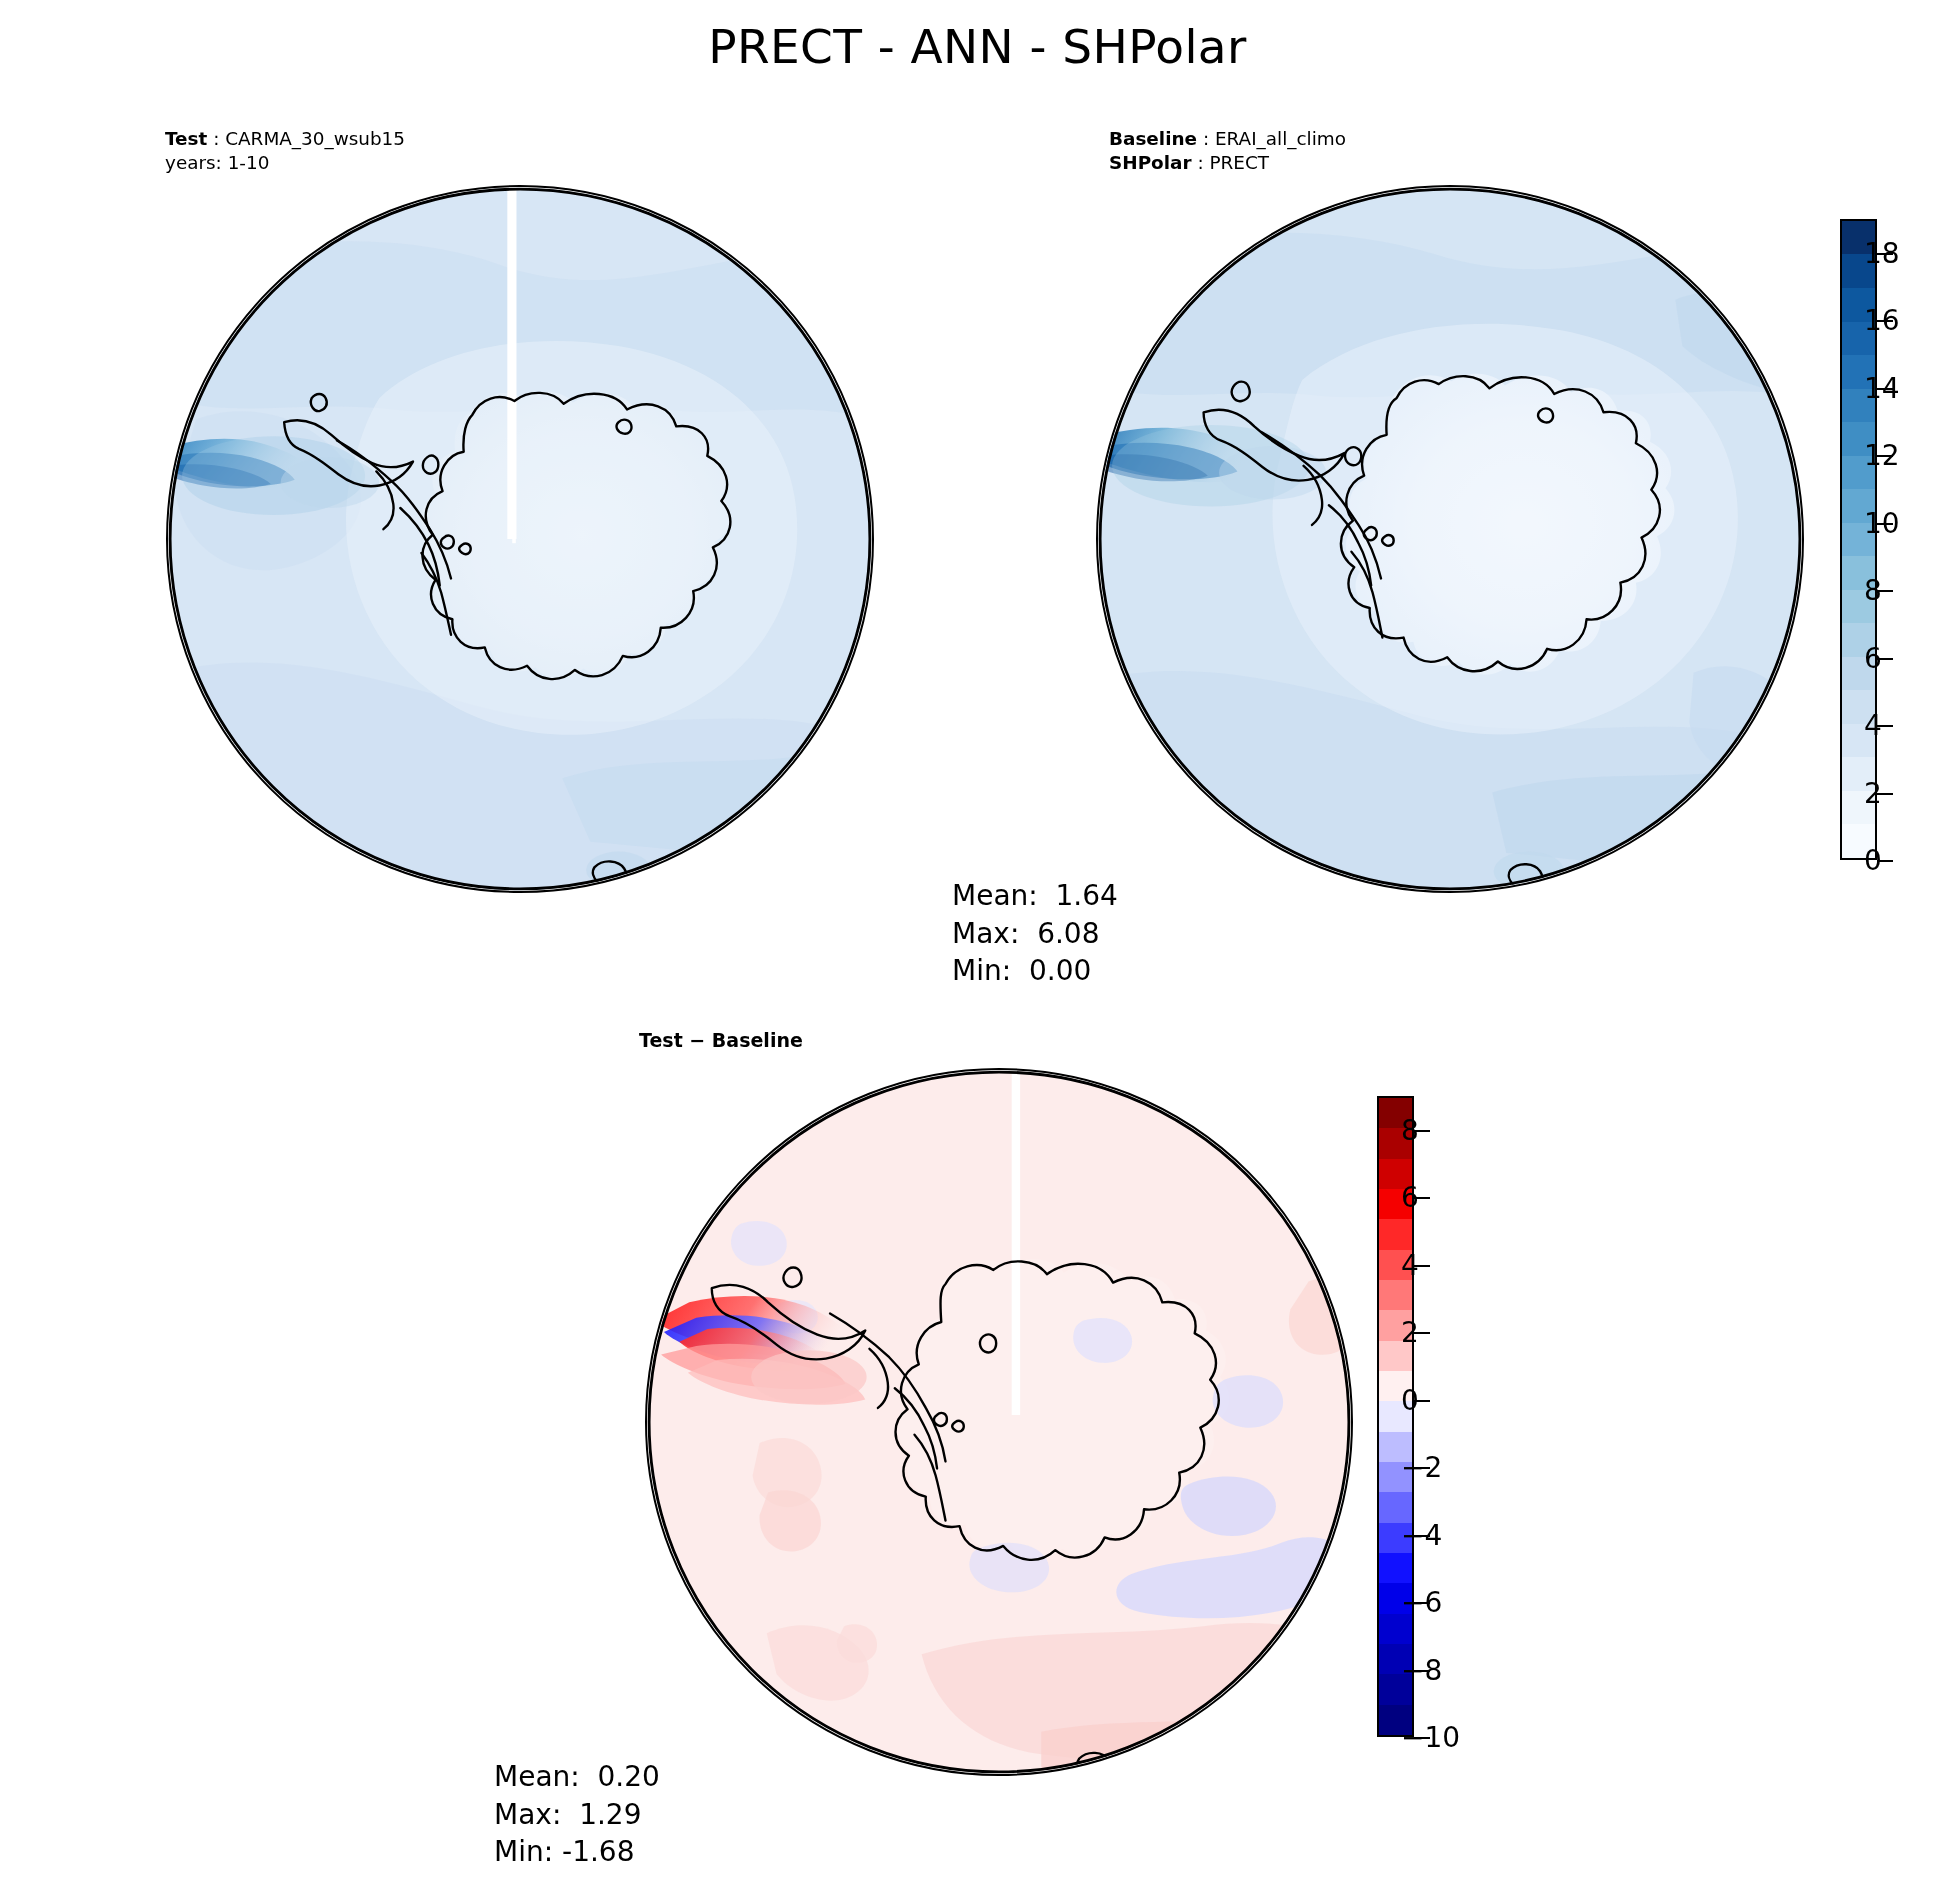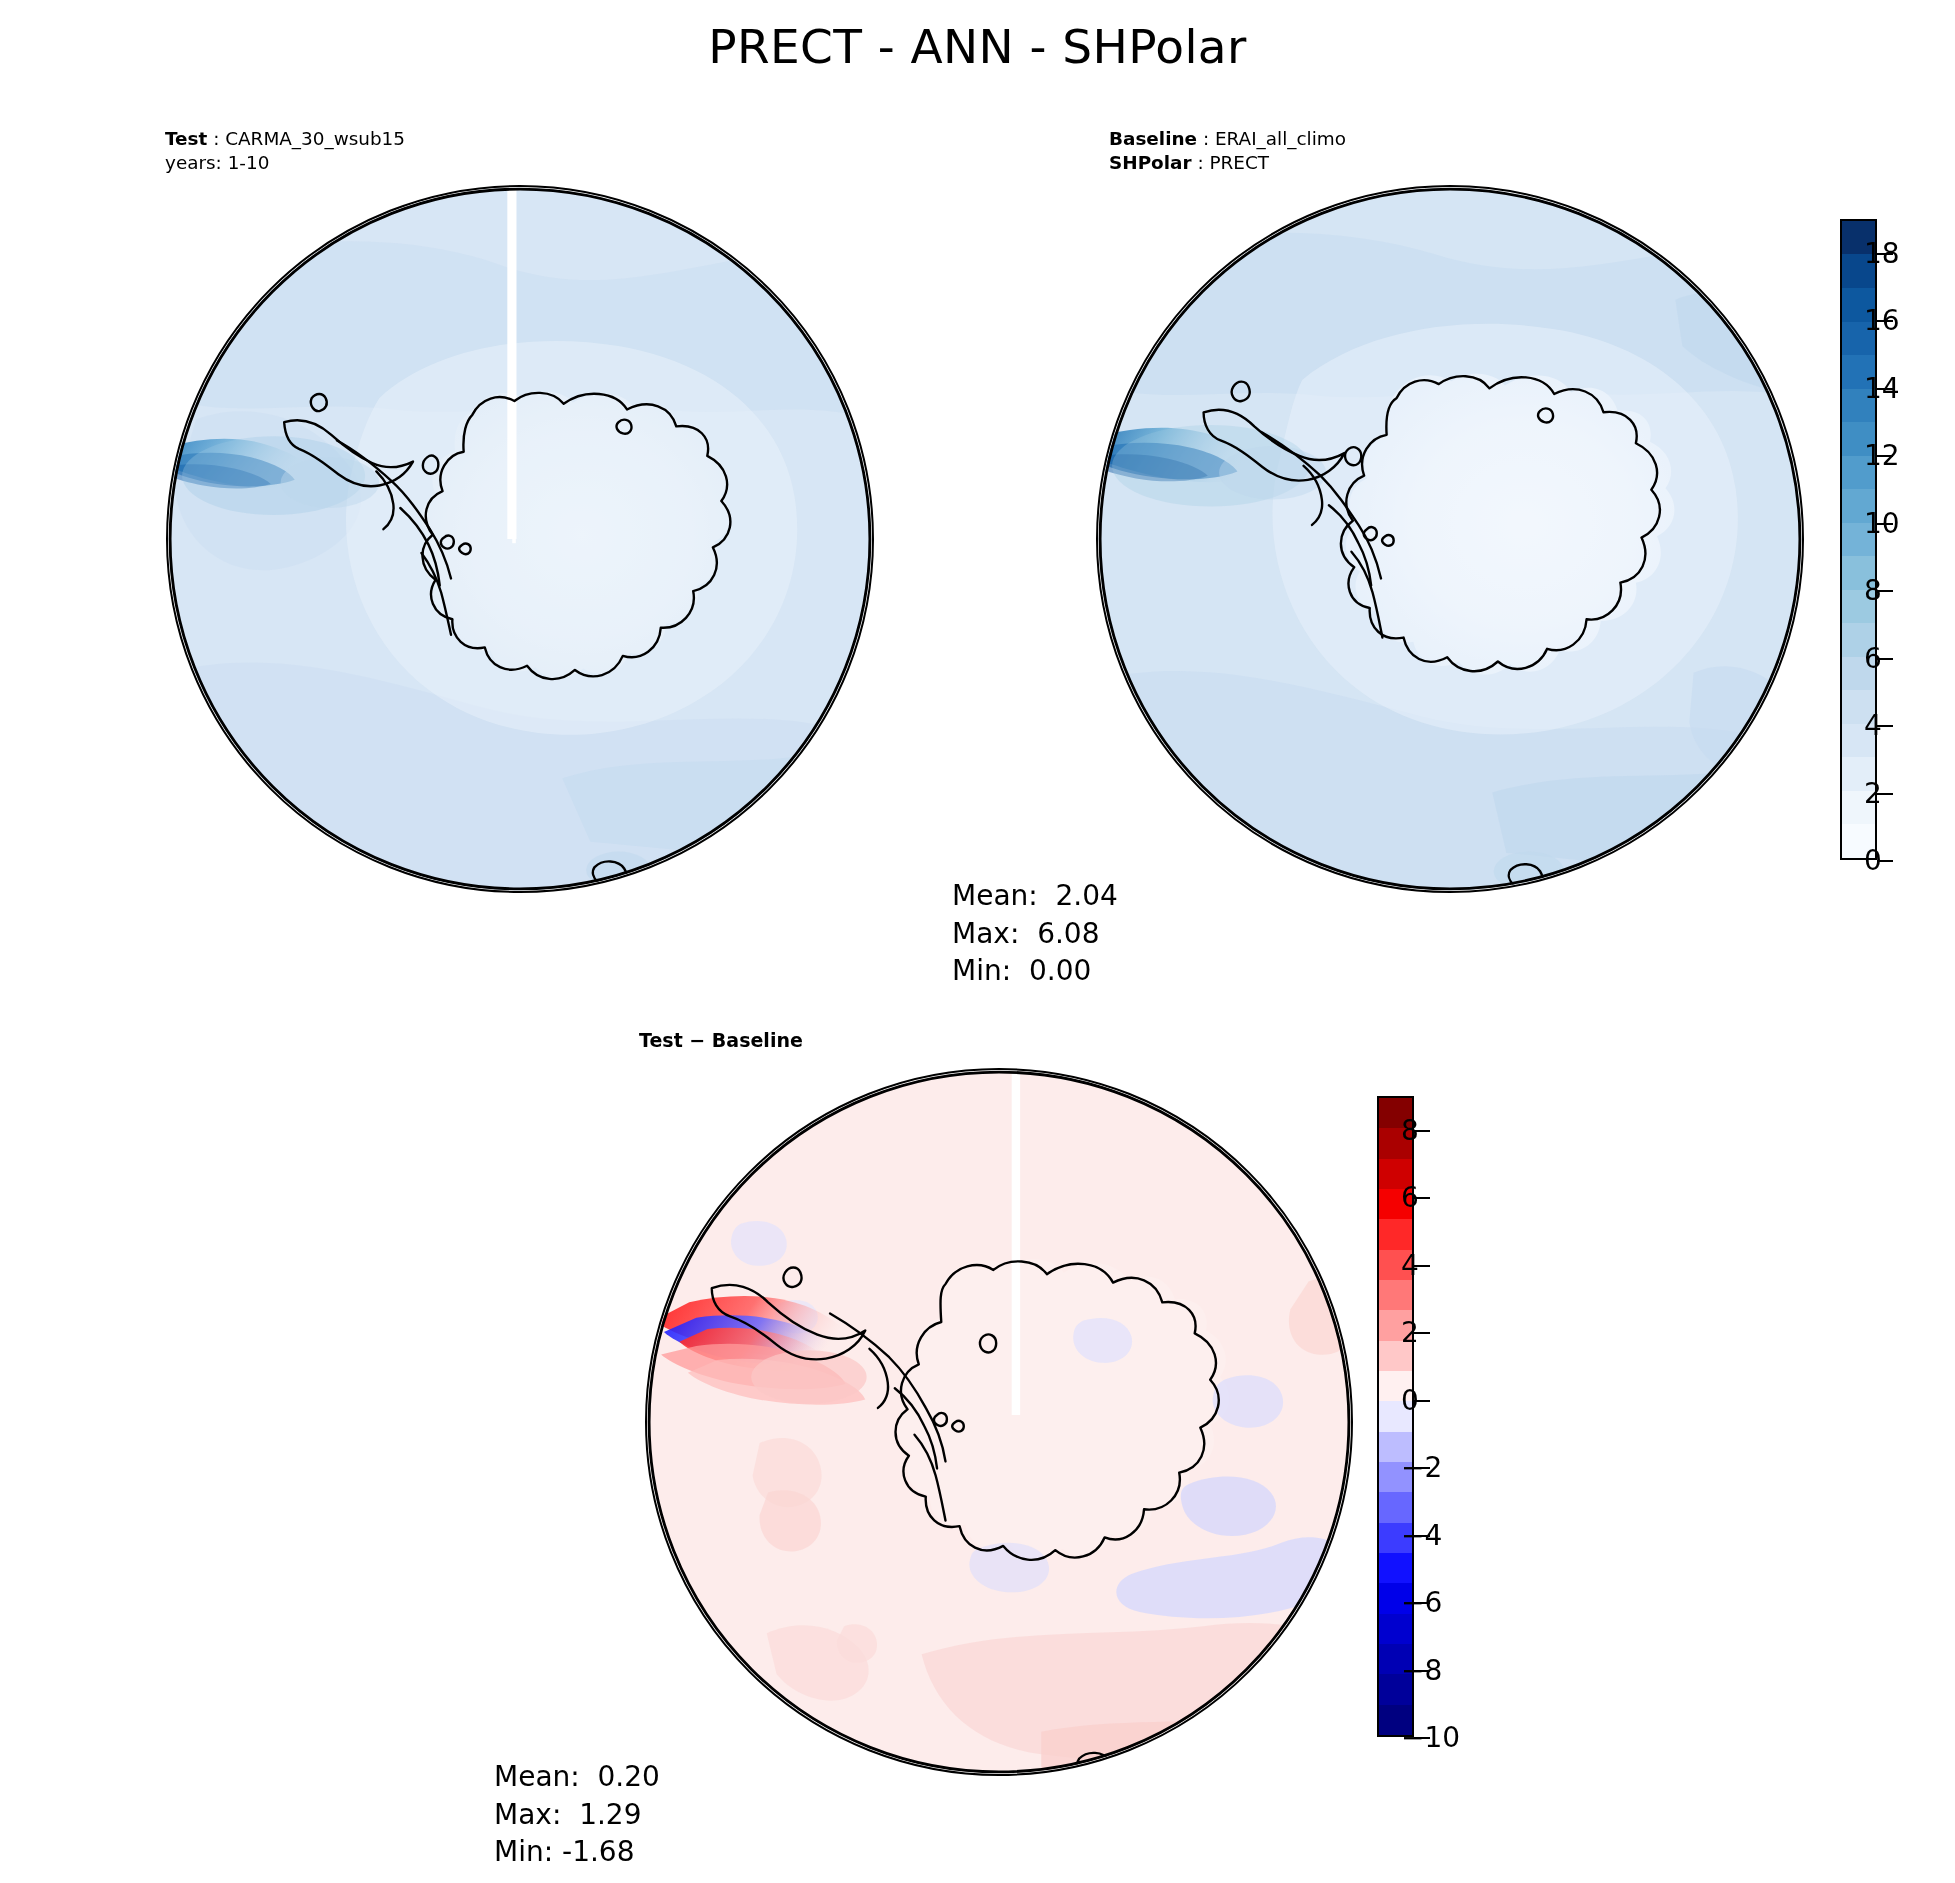--- a/index.html
+++ b/index.html
@@ -496,20 +496,20 @@
         <div class="cbar-tick" style="top: 78.9474%;"></div>
         <div class="cbar-tick-label" style="top: 78.9474%;">−6</div>
         <div class="cbar-tick" style="top: 89.4737%;"></div>
         <div class="cbar-tick-label" style="top: 89.4737%;">−8</div>
         <div class="cbar-tick" style="top: 100%;"></div>
         <div class="cbar-tick-label" style="top: 100%;">−10</div>
       </div>
   </div>
 
 
-  <div class="stats" id="stats-baseline"><span><span>Mean:  </span><span>2.04</span></span><br><span><span>Max:  </span><span>6.08</span></span><br><span><span>Min:  </span><span>0.00</span></span></div>
+  <div class="stats" id="stats-baseline"><span><span>Mean:  </span><span>1.64</span></span><br><span><span>Max:  </span><span>6.08</span></span><br><span><span>Min:  </span><span>0.00</span></span></div>
 
   <div id="diff-subtitle">Test − Baseline</div>
 
   <div class="stats" id="stats-diff"><span><span>Mean:  </span><span>0.20</span></span><br><span><span>Max:  </span><span>1.29</span></span><br><span><span>Min: </span><span>-1.68</span></span></div>
 
 </div>
 
 
 </body></html>

